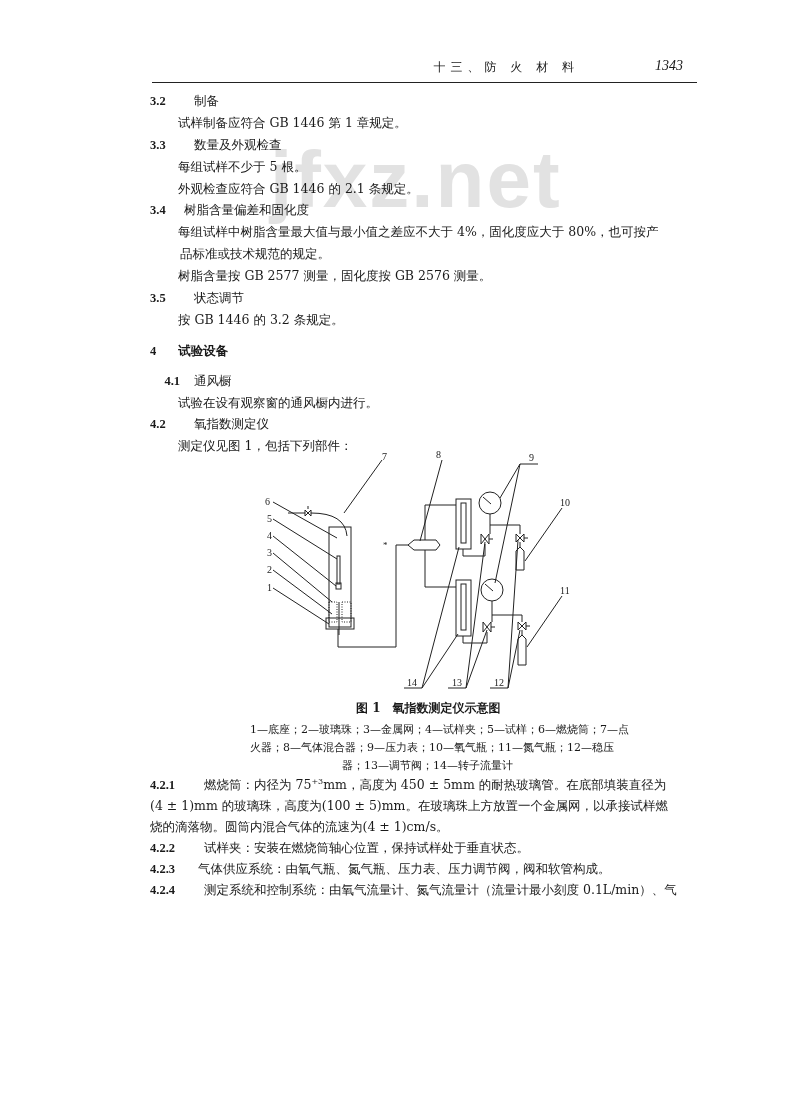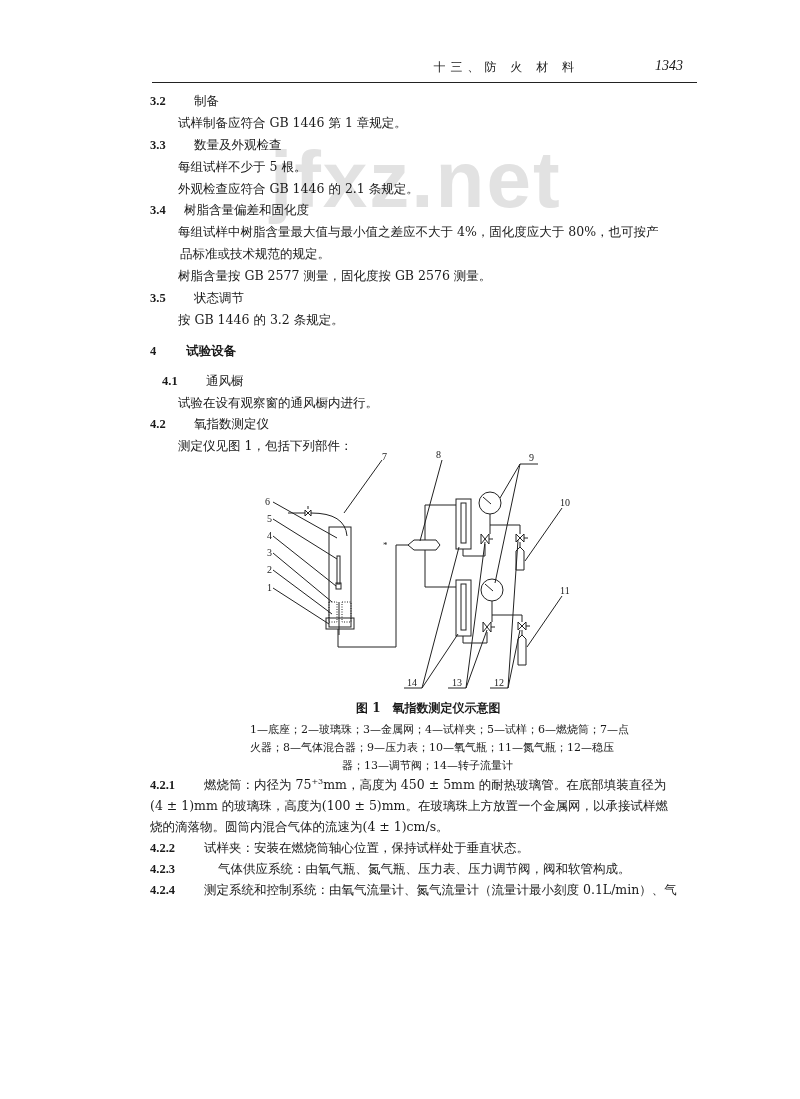--- a/index.html
+++ b/index.html
@@ -67,24 +67,24 @@
   <div class="line" style="left:28px;top:175px;">树脂含量按 GB 2577 测量，固化度按 GB 2576 测量。</div>
 
   <div class="line" style="left:0;top:197px;">
     <span class="num" style="width:30px">3.5</span>
     <span class="heading-text" style="margin-left:10px">状态调节</span>
   </div>
   <div class="line" style="left:28px;top:219px;">按 GB 1446 的 3.2 条规定。</div>
 
   <div class="line bold" style="left:0;top:250px;">
     <span class="num" style="width:14px">4</span>
-    <span class="bold" style="margin-left:18px">试验设备</span>
-  </div>
-
-  <div class="line" style="left:12px;top:280px;">
+    <span class="bold" style="margin-left:10px">试验设备</span>
+  </div>
+
+  <div class="line" style="left:0;top:280px;text-align:right;">
     <span class="num" style="width:30px">4.1</span>
     <span class="heading-text" style="margin-left:10px">通风橱</span>
   </div>
   <div class="line" style="left:28px;top:302px;">试验在设有观察窗的通风橱内进行。</div>
 
   <div class="line" style="left:0;top:323px;">
     <span class="num" style="width:30px">4.2</span>
     <span class="heading-text" style="margin-left:10px">氧指数测定仪</span>
   </div>
   <div class="line" style="left:28px;top:345px;text-align:center;">测定仪见图 1，包括下列部件：</div>
@@ -198,19 +198,19 @@
   </div>
   <div class="line" style="left:0;top:21px;">(4 ± 1)mm 的玻璃珠，高度为(100 ± 5)mm。在玻璃珠上方放置一个金属网，以承接试样燃</div>
   <div class="line" style="left:0;top:42px;">烧的滴落物。圆筒内混合气体的流速为(4 ± 1)cm/s。</div>
 
   <div class="line" style="left:0;top:63px;">
     <span class="num" style="width:44px">4.2.2</span>
     <span style="margin-left:6px">试样夹：安装在燃烧筒轴心位置，保持试样处于垂直状态。</span>
   </div>
   <div class="line" style="left:0;top:84px;">
     <span class="num" style="width:44px">4.2.3</span>
-    <span style="margin-left:20px">气体供应系统：由氧气瓶、氮气瓶、压力表、压力调节阀，阀和软管构成。</span>
+    <span style="margin-left:0">气体供应系统：由氧气瓶、氮气瓶、压力表、压力调节阀，阀和软管构成。</span>
   </div>
   <div class="line" style="left:0;top:105px;">
     <span class="num" style="width:44px">4.2.4</span>
     <span style="margin-left:6px">测定系统和控制系统：由氧气流量计、氮气流量计（流量计最小刻度 0.1L/min）、气</span>
   </div>
 </div>
 
 </body></html>

